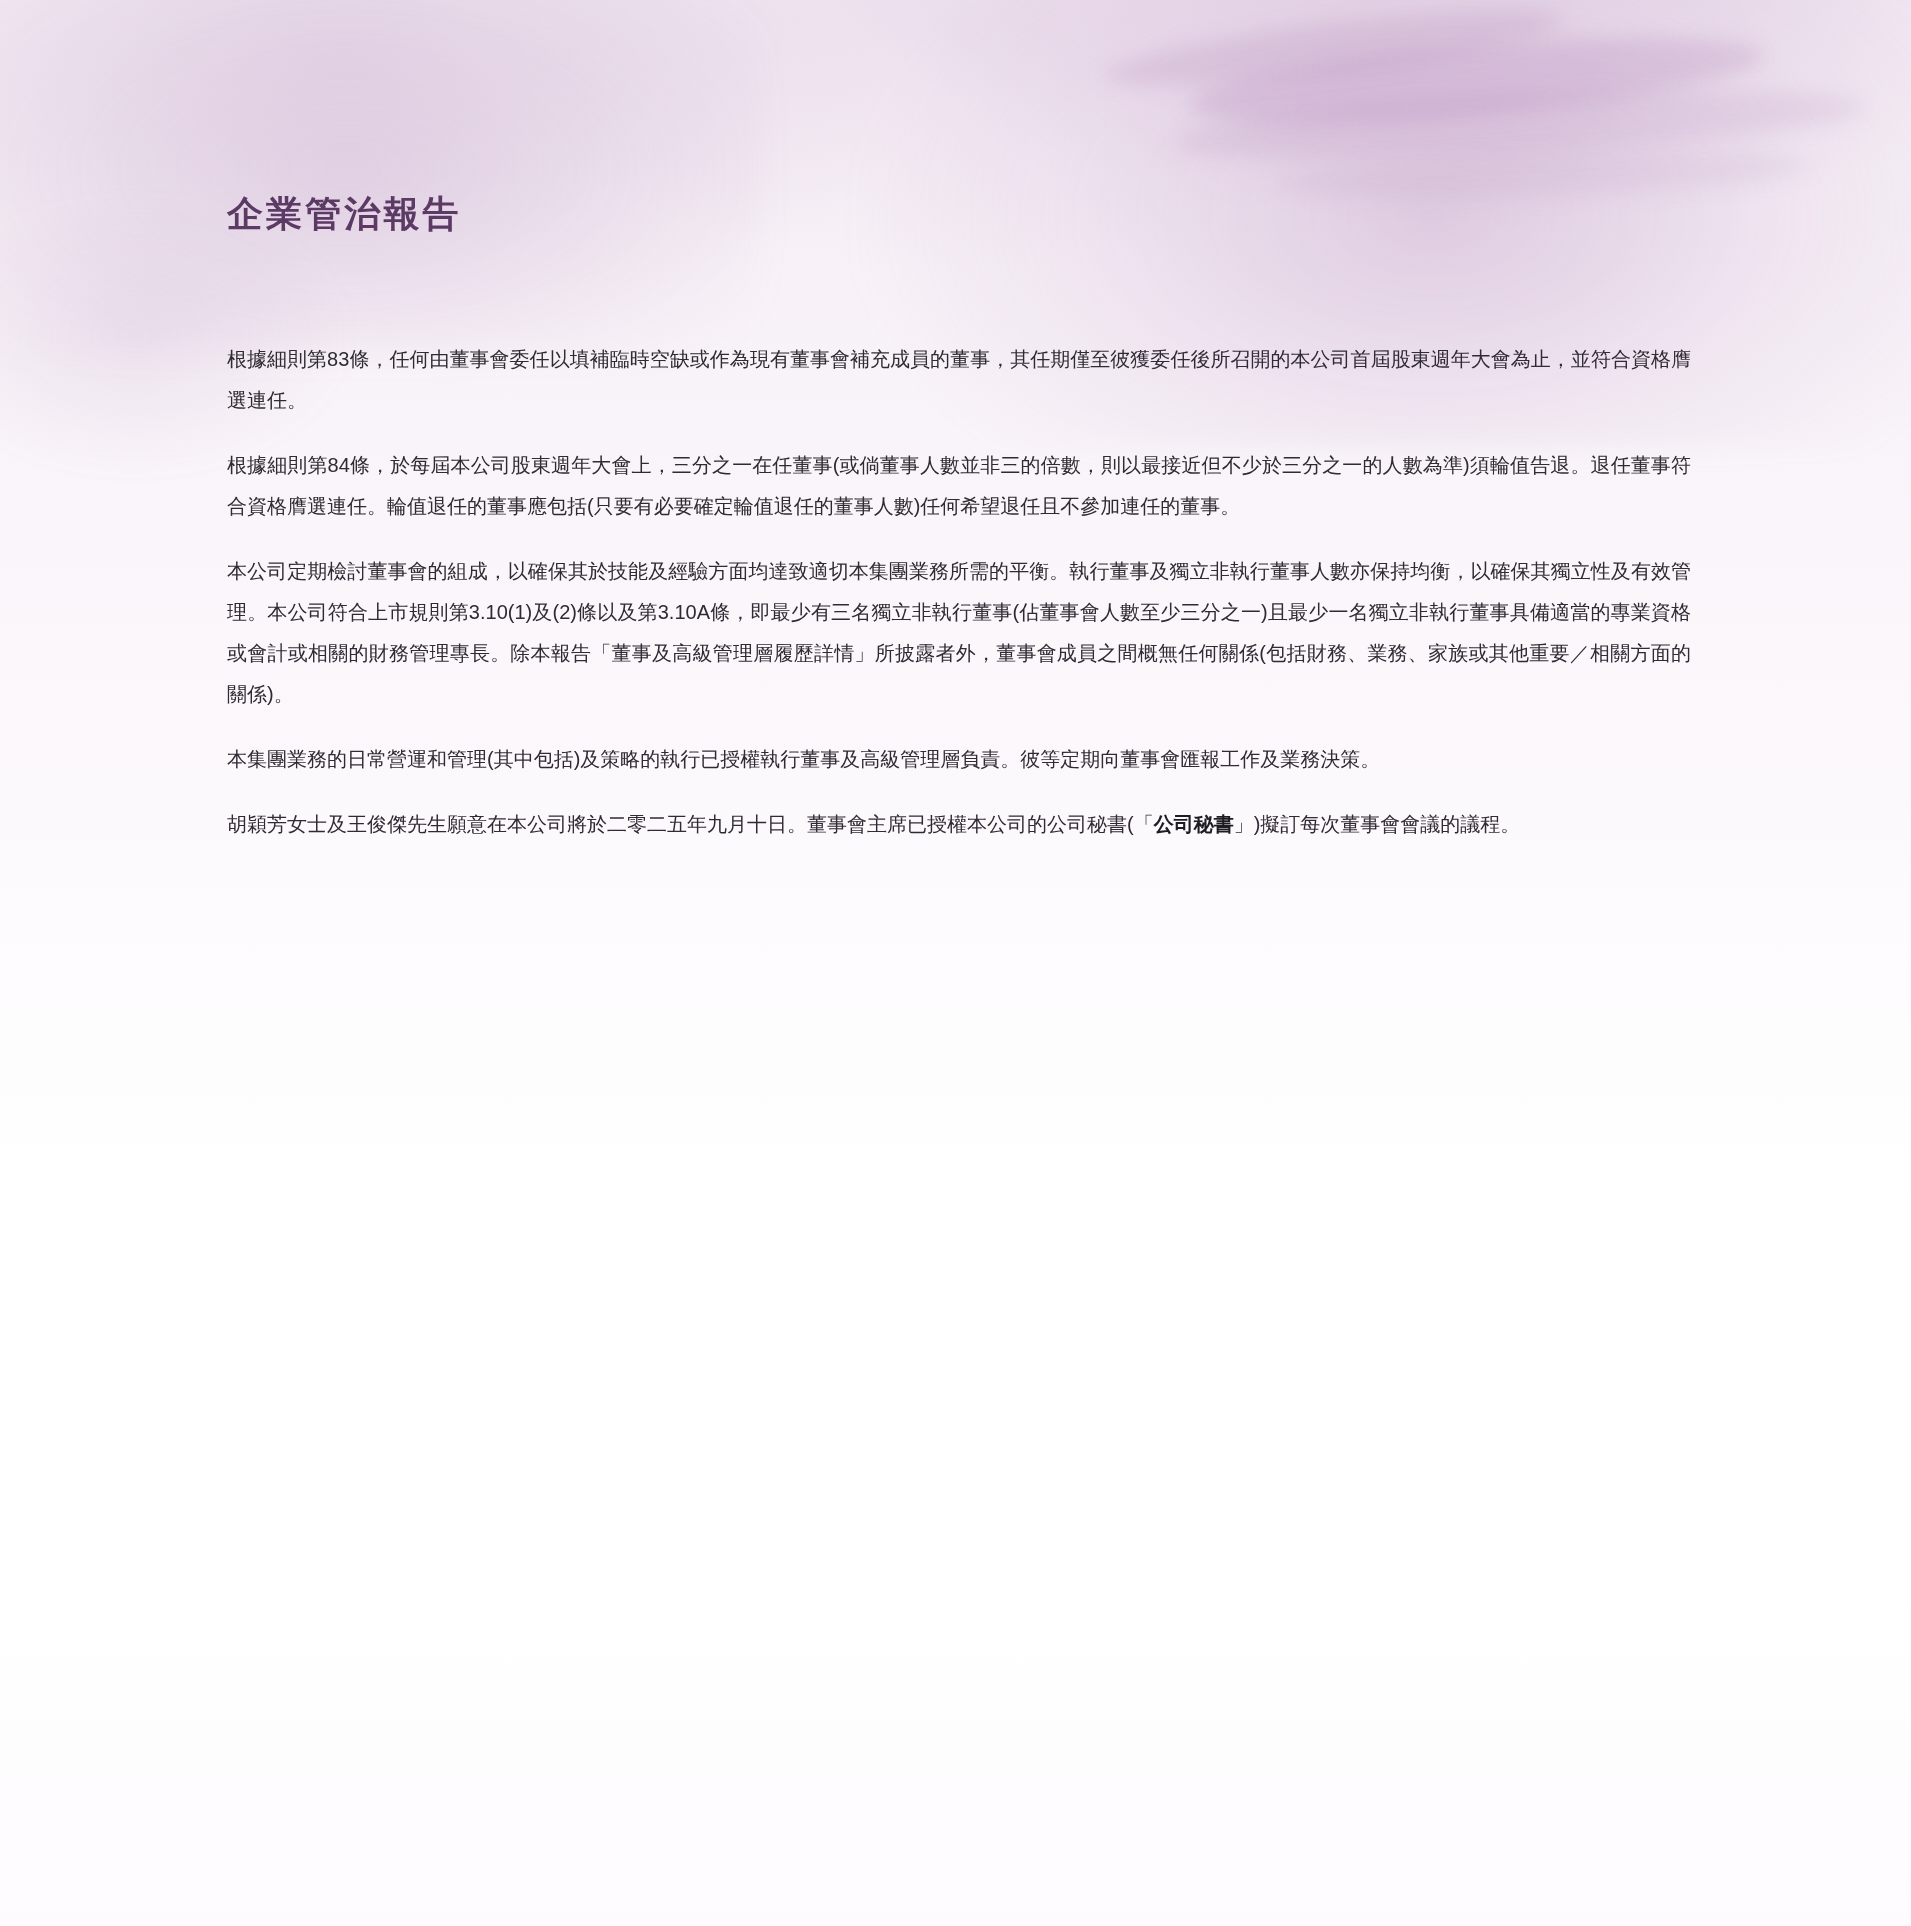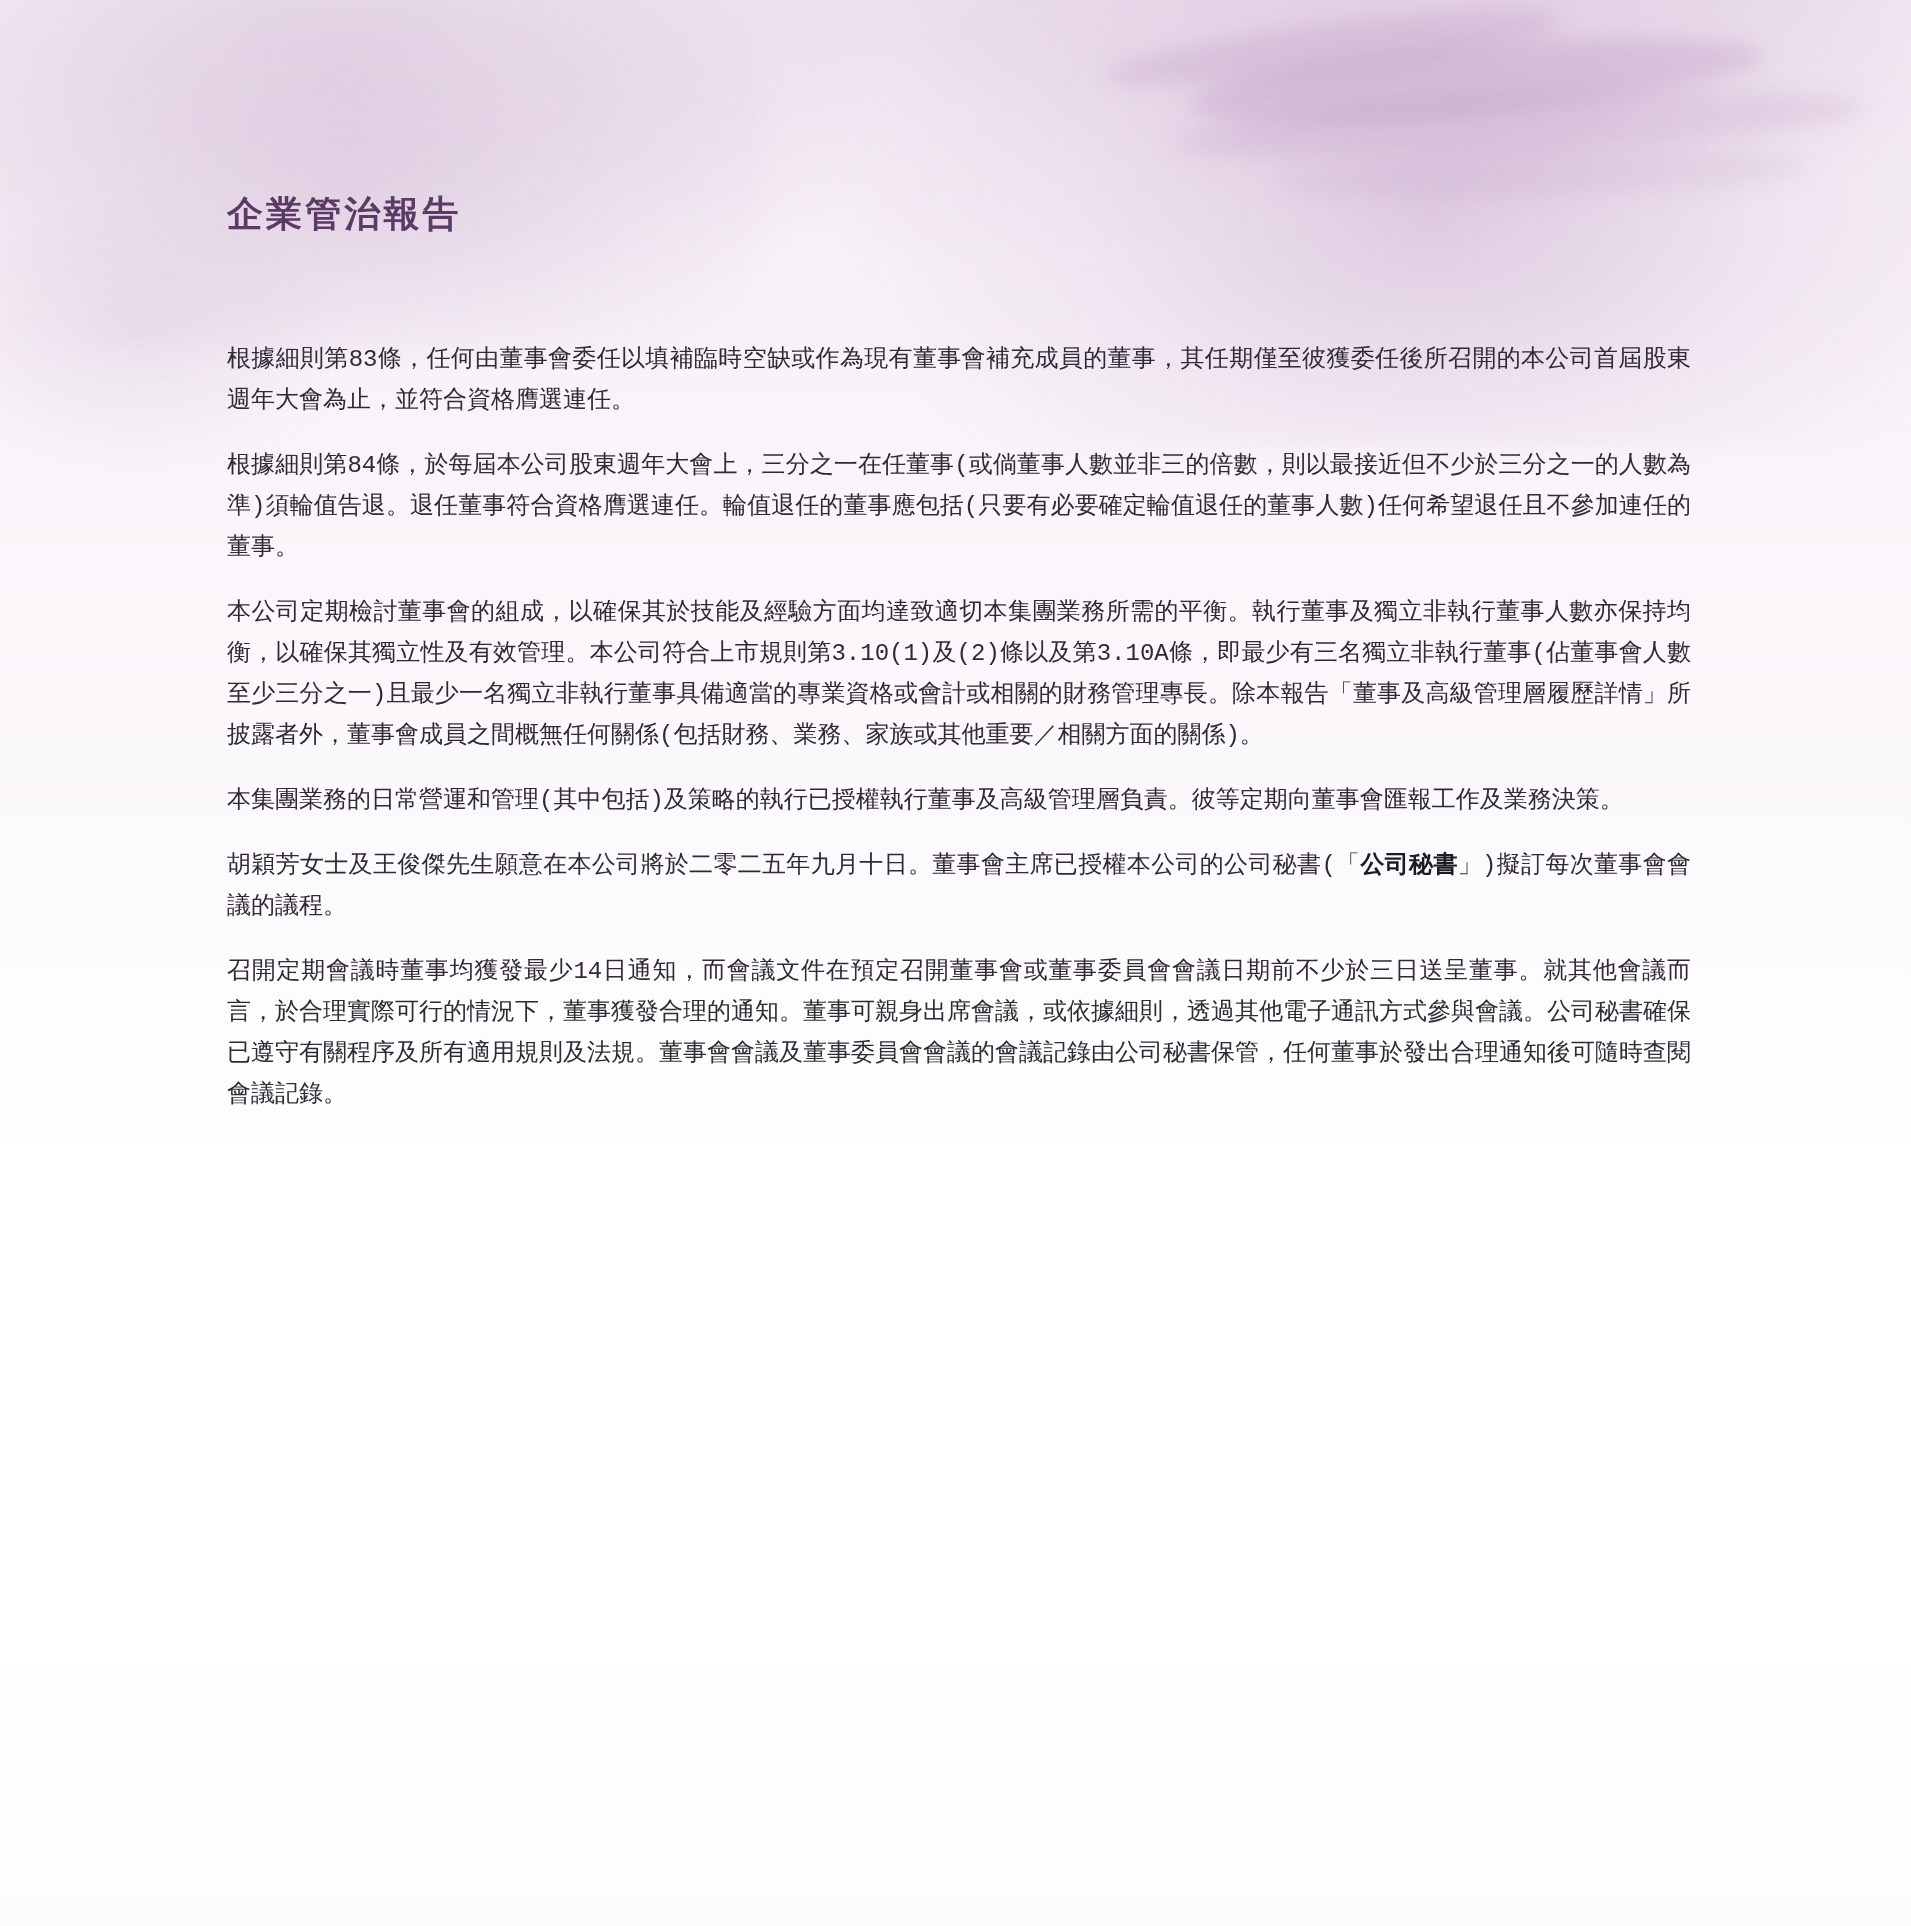--- a/index.html
+++ b/index.html
@@ -79,26 +79,26 @@
 
   .body-block {
     position: absolute;
     left: 227px;
     top: 339px;
     width: 1464px;
   }
 
   p.para {
     margin: 0 0 24px 0;
-    font-size: 24px;
+    font-size: 20px;
     line-height: 41px;
     color: #2f2a33;
     text-align: justify;
     text-justify: inter-ideograph;
-    font-family: Liberation Mono, monospace;
+    font-family: Liberation Sans, sans-serif;
     letter-spacing: 0px;
   }
   p.para:last-child { margin-bottom: 0; }
 
   b.em {
     font-weight: 700;
     color: #1f1b22;
   }
 </style>
 </head>
@@ -124,17 +124,16 @@
 
 
     <p class="para"><span>本公司定期檢討董事會的組成，以確保其於技能及經驗方面均達致適切本集團業務所需的平衡。執行董事及獨立非執行董事人數亦保持均衡，以確保其獨立性及有效管理。本公司符合上市規則第3.10(1)及(2)條以及第3.10A條，即最少有三名獨立非執行董事(佔董事會人數至少三分之一)且最少一名獨立非執行董事具備適當的專業資格或會計或相關的財務管理專長。除本報告「董事及高級管理層履歷詳情」所披露者外，董事會成員之間概無任何關係(包括財務、業務、家族或其他重要／相關方面的關係)。</span></p>
 
 
     <p class="para"><span>本集團業務的日常營運和管理(其中包括)及策略的執行已授權執行董事及高級管理層負責。彼等定期向董事會匯報工作及業務決策。</span></p>
 
     <p class="para"><span>胡穎芳女士及王俊傑先生願意在本公司將於二零二五年九月十日。董事會主席已授權本公司的公司秘書(「</span><b class="em">公司秘書</b><span>」)擬訂每次董事會會議的議程。</span></p>
 
 
-    <p class="para"><span>召開定期會議時董事均獲發最少14日通知，而會議文件在預定召開董事會或董事委員會會議日期前不少於三日送呈董事。就其他會議而言，於合理實際可行的情況下，董事獲發合理的通知。董事可親身出席會議，或依據細則，透過其他電子通訊方式參與會議。公司秘書確保已遵守有關程序及所有適用規則及法規。董事會會議及董事委員會會議的會議記錄由公司秘書保管，任何董事於發出合理通知後可隨時查閱會議記錄。</span></p>
   </div>
 
 </div>
 
 
 </body></html>

